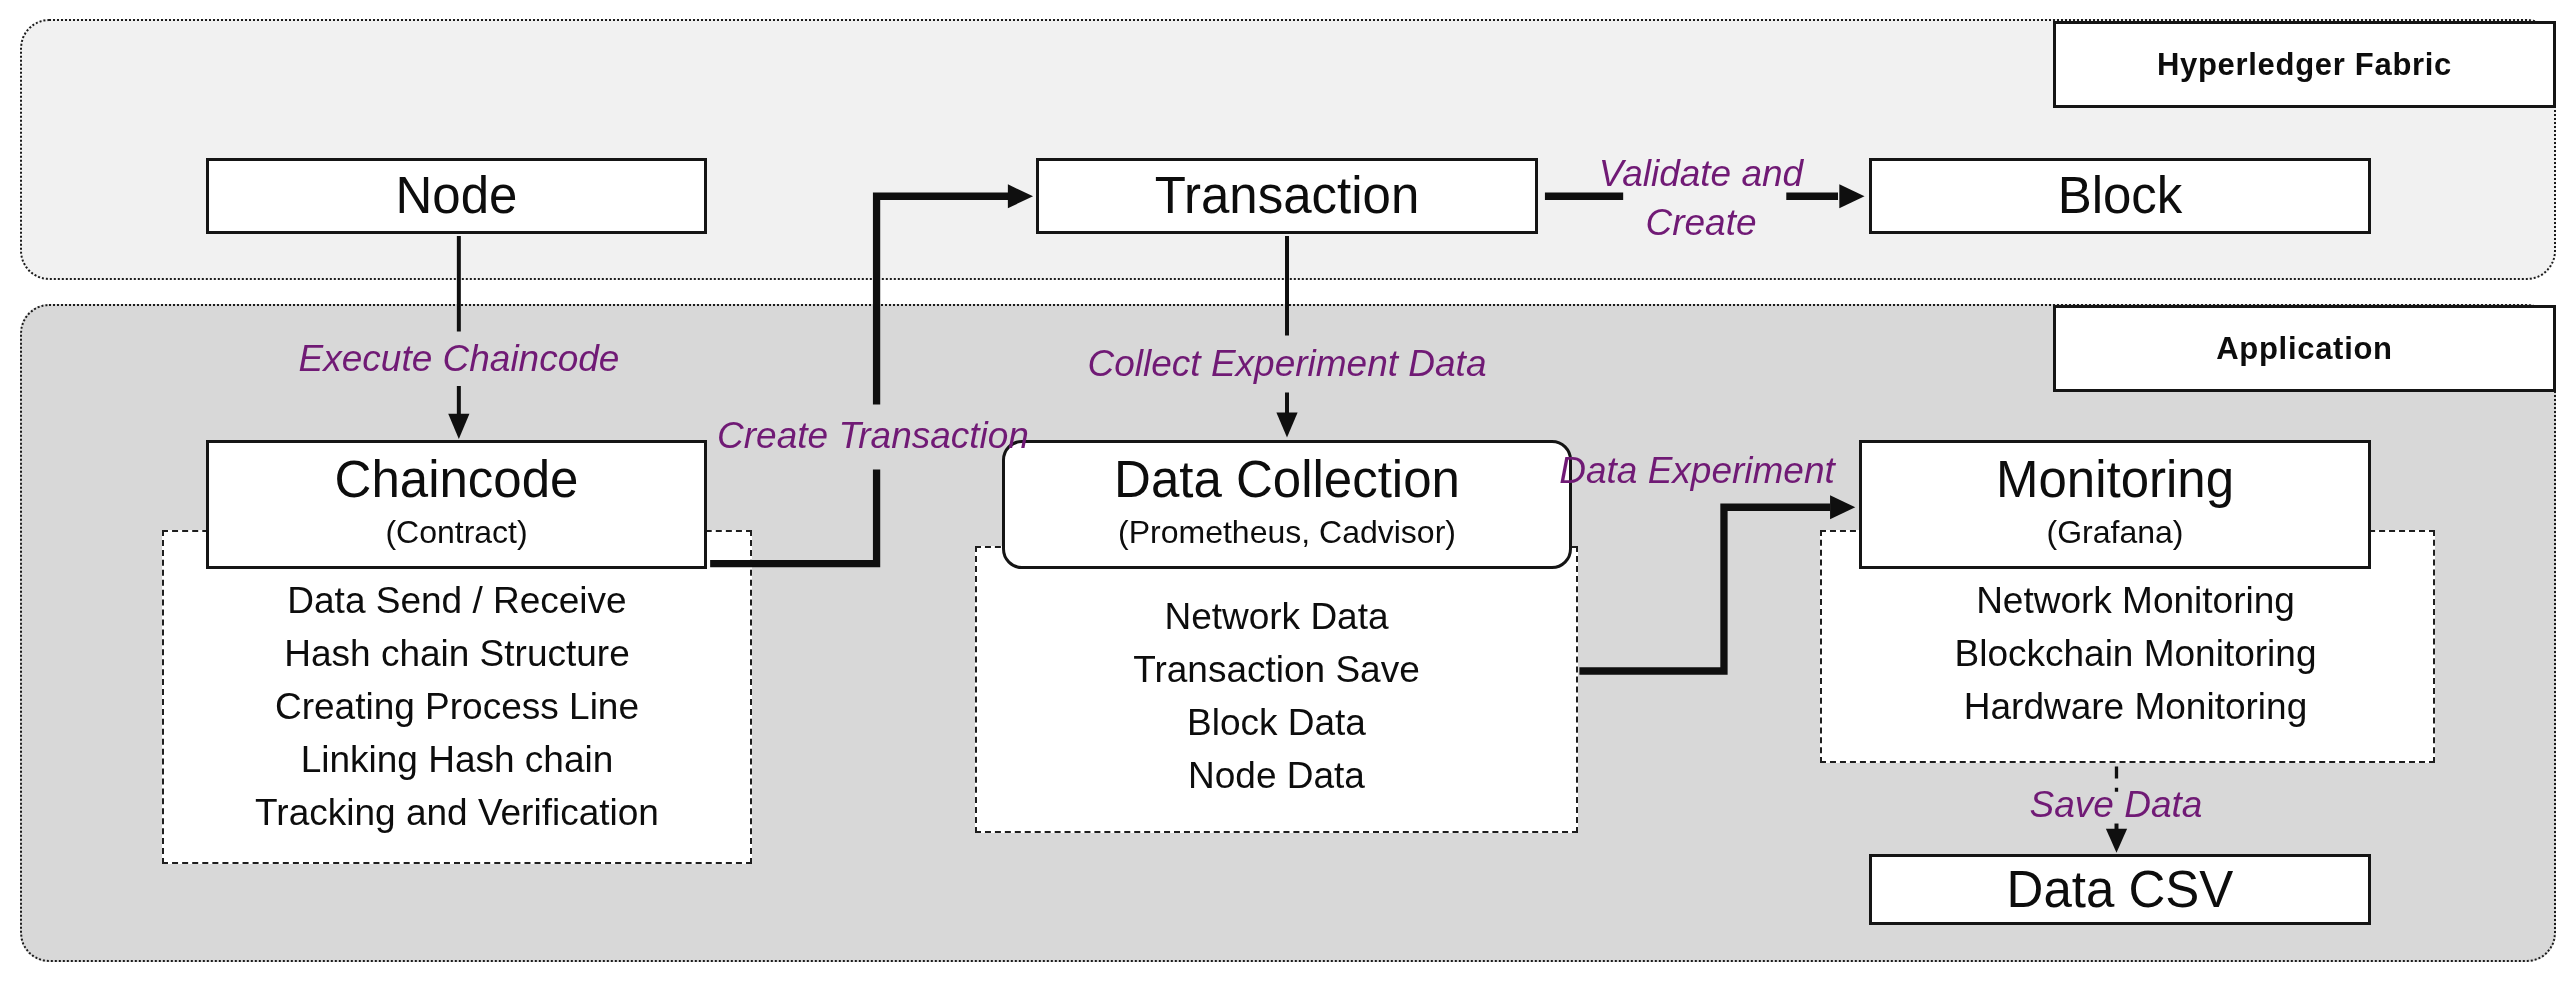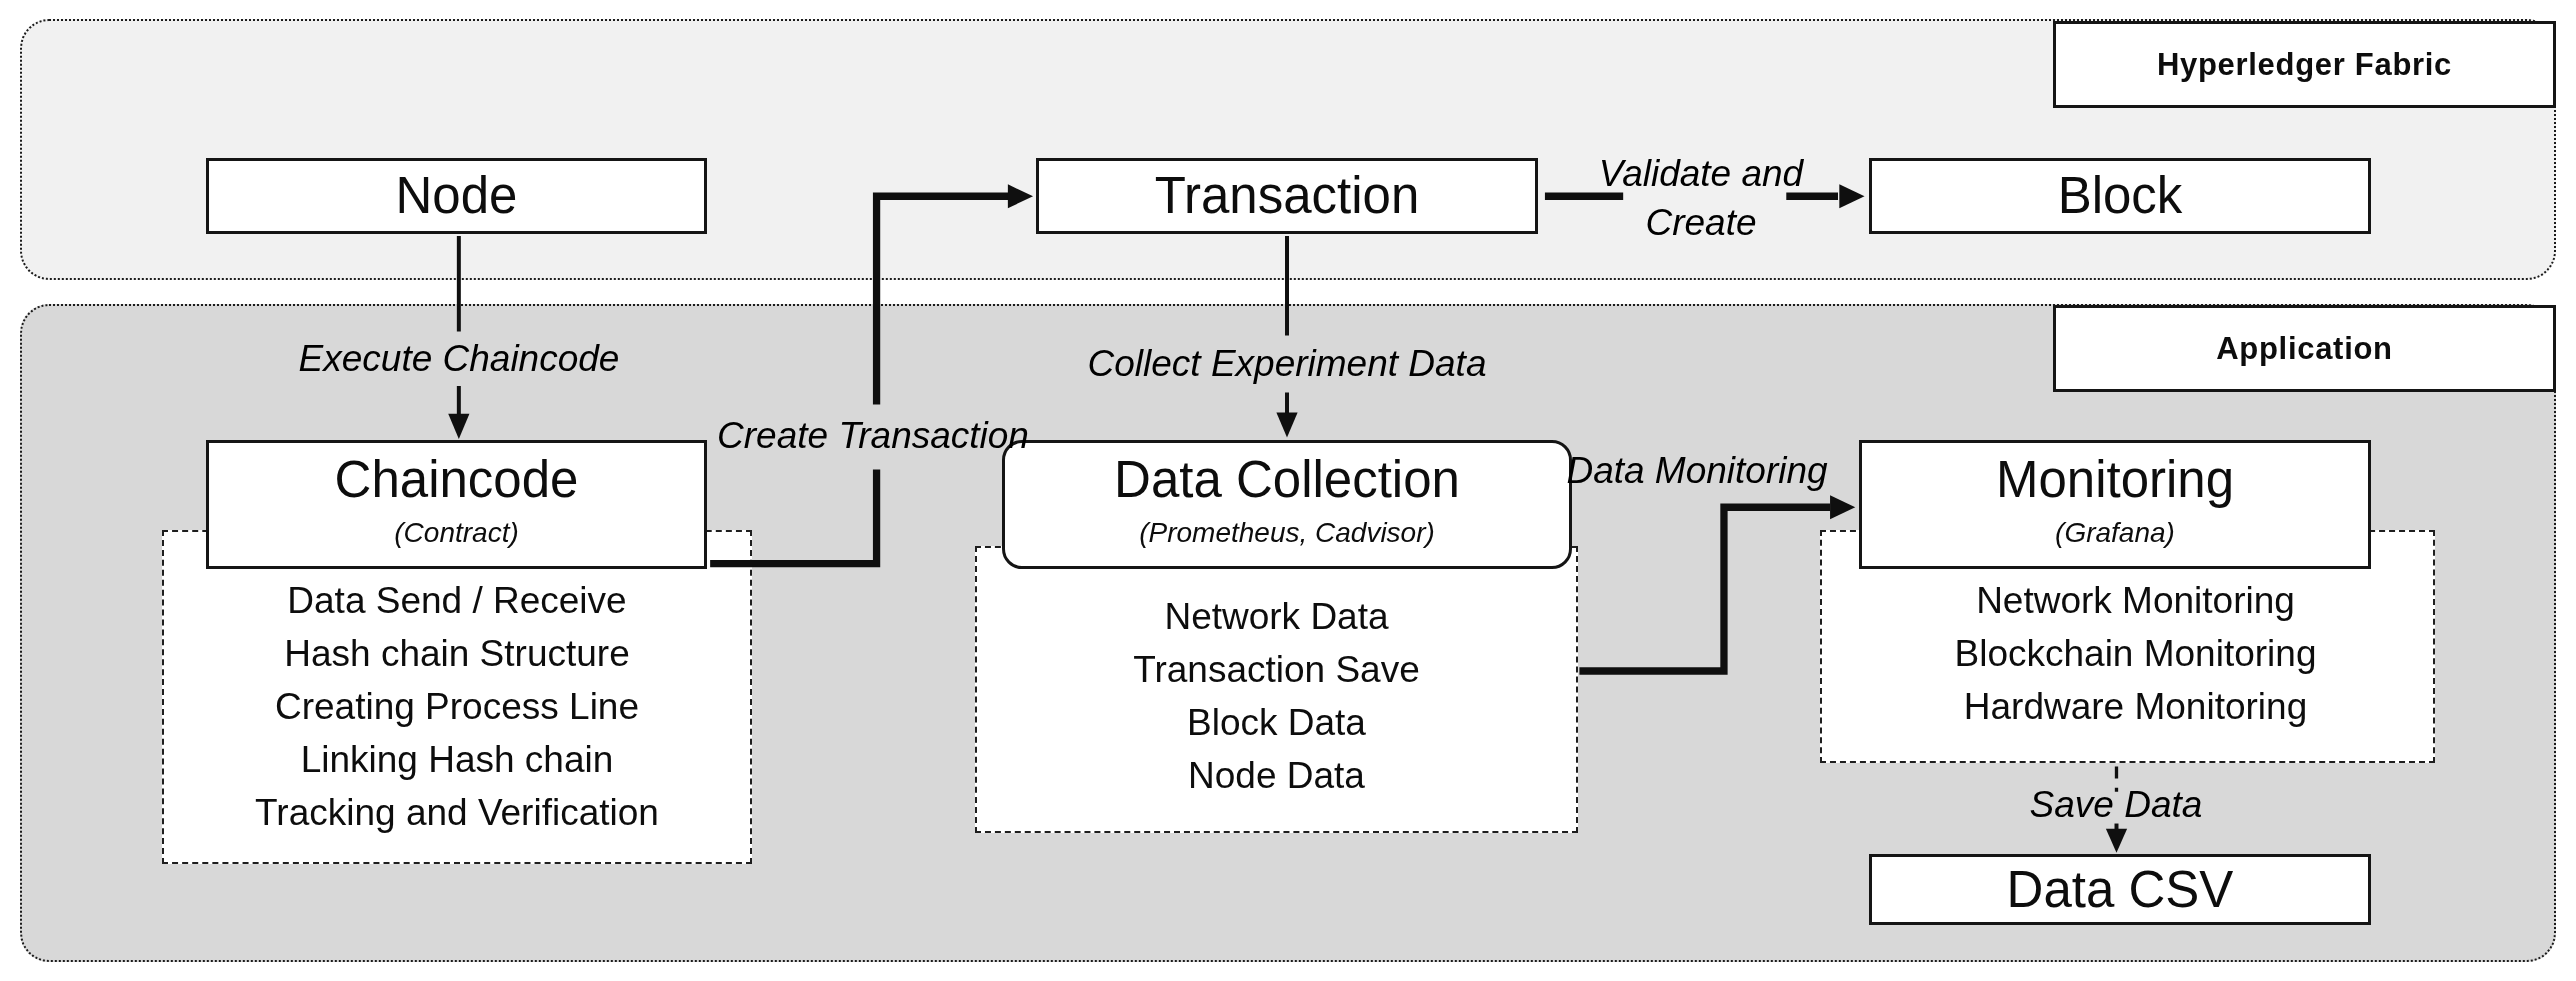--- a/index.html
+++ b/index.html
@@ -18,40 +18,40 @@
   }
   #rlabel-fabric { left:2053px; top:21px;  width:497px; height:81px; }
   #rlabel-app    { left:2053px; top:305px; width:497px; height:81px; }
 
   .box {
     position:absolute; background:#ffffff; border:3.3px solid #151515; z-index:3;
     display:flex; flex-direction:column; align-items:center; justify-content:center;
     text-align:center;
   }
   .box .t1 { font-size:51px; line-height:56px; }
-  .box .t2 { font-size:28px; line-height:49px;font-style:italic; }
+  .box .t2 { font-size:32px; line-height:49px; }
   #box-node           { left:206px;  top:158px;  width:495px; height:70px; }
   #box-transaction    { left:1036px; top:158px;  width:496px; height:70px; }
   #box-block          { left:1869px; top:158px;  width:496px; height:70px; }
   #box-chaincode      { left:206px;  top:440px;  width:495px; height:123px; }
   #box-datacollection { left:1002px; top:440px;  width:564px; height:123px;border-radius:20px; }
   #box-monitoring     { left:1859px; top:440px;  width:506px; height:123px; }
   #box-datacsv        { left:1869px; top:854px; width:496px; height:65px;  }
 
   .dashedbox { position:absolute; background:#ffffff; border:2.7px dashed #1e1e1e; z-index:1; }
   #dash-chaincode      { left:162px;  top:530px; width:586px; height:330px; }
   #dash-datacollection { left:975px; top:546px; width:599px; height:283px; }
   #dash-monitoring     { left:1820px; top:530px; width:595px; height:229px;padding-left:16px; }
 
   .dlist { list-style:none; margin:0; padding:42px 0 0 0; text-align:center;
            font-size:37px; line-height:53px; }
 
   .elabel {
     position:absolute; transform:translate(-50%,-50%); z-index:6;
-    font-style:italic; font-size:37px; color:#000000; white-space:nowrap; text-align:center;
+    font-style:italic; font-size:37px; color:#701a75; white-space:nowrap; text-align:center;
   }
   #lbl-execute  { left:459px;  top:359px; }
   #lbl-create   { left:873px; top:436px; }
   #lbl-collect  { left:1287px; top:364px; }
   #lbl-validate { left:1701px; top:198px; line-height:49px; }
   #lbl-datamon  { left:1697px; top:471px; }
   #lbl-save     { left:2116px; top:805px; }
 
   #edges { position:absolute; left:0; top:0; z-index:2; pointer-events:none; }
   .flow-thin  { stroke:#0f0f0f; stroke-width:6;  fill:none; }
@@ -146,17 +146,17 @@
     <div class="t1">Data CSV</div>
   </div>
 
   <div class="elabel" id="lbl-execute">Execute Chaincode</div>
   <div class="elabel" id="lbl-create">Create Transaction</div>
   <div class="elabel" id="lbl-collect">Collect Experiment Data</div>
   <div class="elabel" id="lbl-validate">
     <div>Validate and</div>
     <div>Create</div>
   </div>
-  <div class="elabel" id="lbl-datamon">Data Monitoring</div>
+  <div class="elabel" id="lbl-datamon">Data Experiment</div>
   <div class="elabel" id="lbl-save">Save Data</div>
 
 </div>
 
 
 </body></html>

